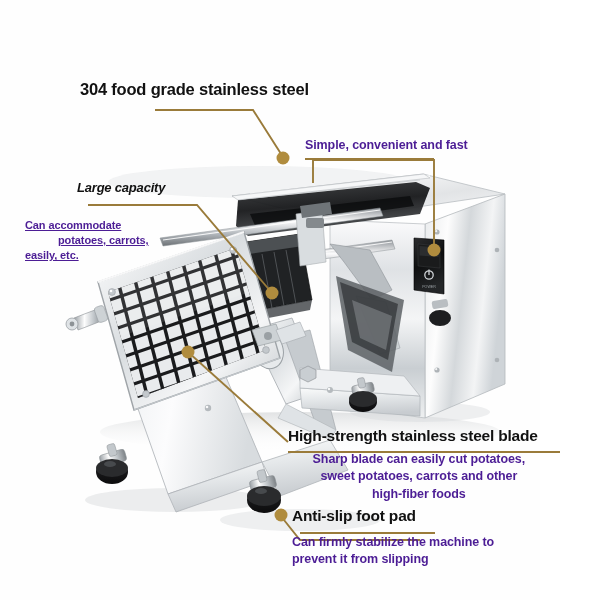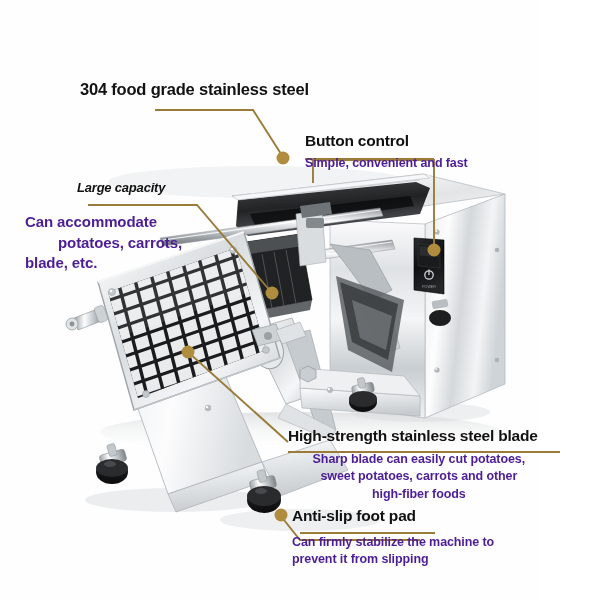--- a/index.html
+++ b/index.html
@@ -326,32 +326,31 @@
       <circle cx="188" cy="352" r="6.5"></circle>
       <circle cx="281" cy="515" r="6.5"></circle>
     </g>
   </svg>
 
   <div class="callout" style="left:80px;top:80px;">
     <div class="c-title" style="font-size:16.5px;">304 food grade stainless steel</div>
   </div>
 
   <div class="callout" style="left:305px;top:132px;">
-    <div class="c-title" style="font-size:15.5px;">Button control</div>
     <div class="c-body" style="font-size:12.5px;margin-top:5px;">
       <div>Simple, convenient and fast</div>
     </div>
   </div>
 
   <div class="callout" style="left:77px;top:180px;">
     <div class="c-title" style="font-size:13px;font-style:italic;">Large capacity</div>
-    <div class="c-body" style="font-size:15px;margin-top:17px;margin-left:-52px;">
+    <div class="c-body" style="font-size:11px;margin-top:23px;margin-left:-52px;text-decoration:underline;">
       <div>Can accommodate</div>
       <div style="margin-left:6px;padding-left:27px;">potatoes, carrots,</div>
-      <div>blade, etc.</div>
+      <div>easily, etc.</div>
     </div>
   </div>
 
   <div class="callout" style="left:288px;top:427px;text-align:center;">
     <div class="c-title" style="font-size:15.5px;">High-strength stainless steel blade</div>
     <div class="c-body" style="font-size:12.5px;margin-top:6px;margin-left:12px;">
       <div>Sharp blade can easily cut potatoes,</div>
       <div>sweet potatoes, carrots and other</div>
       <div>high-fiber foods</div>
     </div>

